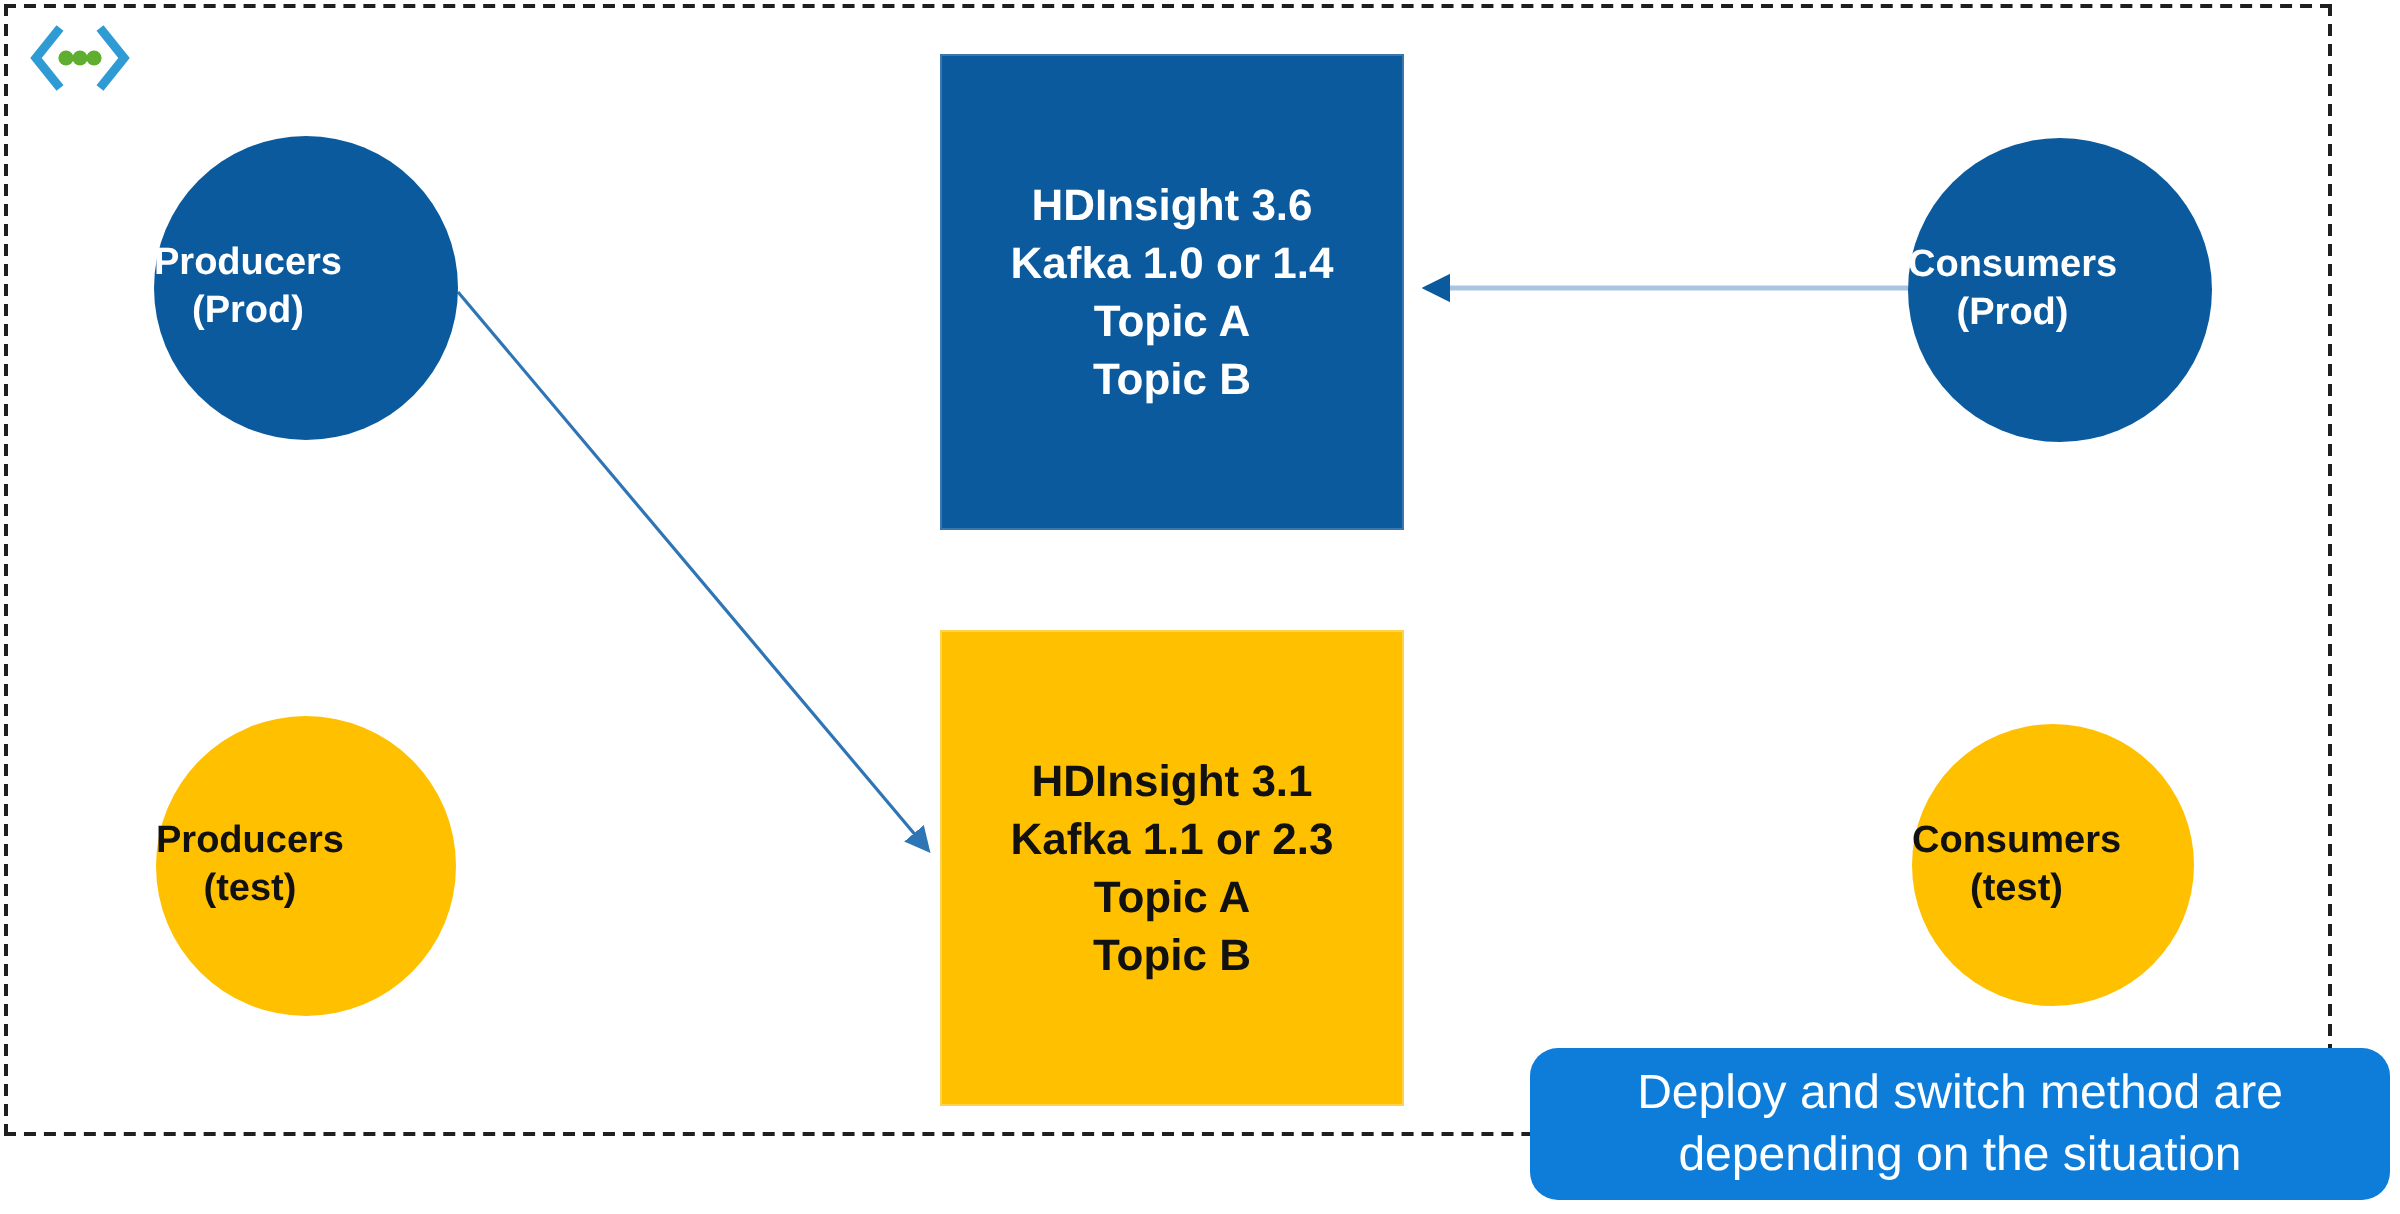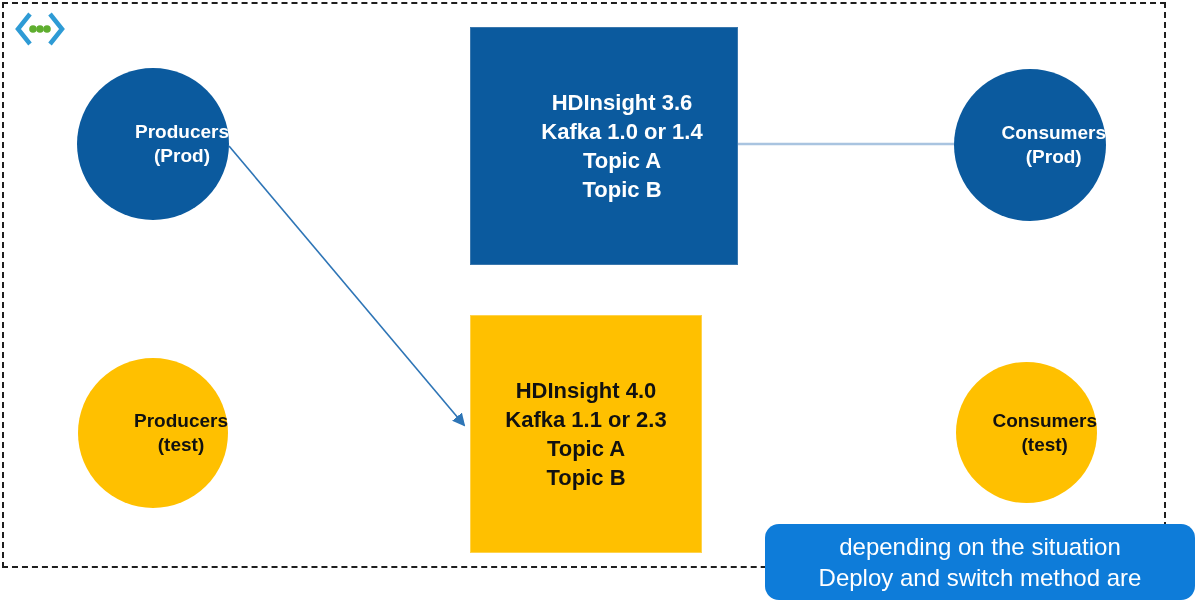--- a/index.html
+++ b/index.html
@@ -29,21 +29,21 @@
     left: 14px;
     top: 11px;
     width: 52px;
     height: 36px;
   }
   .node-circle {
     position: absolute;
     border-radius: 50%;
     display: flex;
     align-items: center;
-    justify-content: flex-end;
+    justify-content: flex-start;
     text-align: center;
     font-weight: bold;
     font-size: 19px;
     line-height: 24px;
   }
   .node-circle.blue  { background: var(--node-dark-blue, #0B5A9E); color: #ffffff; }
   .node-circle.gold  { background: var(--node-yellow, #FFC000);   color: #111111; }
   .cluster-box {
     position: absolute;
     left: 470px;
@@ -51,21 +51,21 @@
     height: 236px;
     display: flex;
     flex-direction: column;
     align-items: center;
     justify-content: center;
     text-align: center;
     font-weight: bold;
     font-size: 22px;
     line-height: 29px;
   }
-  .cluster-box.blue { top: 27px;  background: var(--node-dark-blue, #0B5A9E); color: #ffffff; border: 1px solid #3a77ad; padding-left: 36px; }
+  .cluster-box.blue { top: 27px;  background: var(--node-dark-blue, #0B5A9E); color: #ffffff; border: 1px solid #3a77ad; }
   .cluster-box.gold { top: 315px; background: var(--node-yellow, #FFC000);   color: #111111; border: 1px solid #ffd34d; }
   .arrow-layer {
     position: absolute;
     left: 0; top: 0;
     width: 1200px;
     height: 607px;
     pointer-events: none;
   }
   .note-banner {
     position: absolute;
@@ -147,24 +147,24 @@
   </div>
 
   <div class="cluster-box blue">
     <div>HDInsight 3.6</div>
     <div>Kafka 1.0 or 1.4</div>
     <div>Topic A</div>
     <div>Topic B</div>
   </div>
 
   <div class="cluster-box gold">
-    <div>HDInsight 4.0</div>
+    <div>HDInsight 3.1</div>
     <div>Kafka 1.1 or 2.3</div>
     <div>Topic A</div>
     <div>Topic B</div>
   </div>
 
   <div class="note-banner">
+    <div>Deploy and switch method are</div>
     <div>depending on the situation</div>
-    <div>Deploy and switch method are</div>
   </div>
 
 </div>
 
 </body></html>

